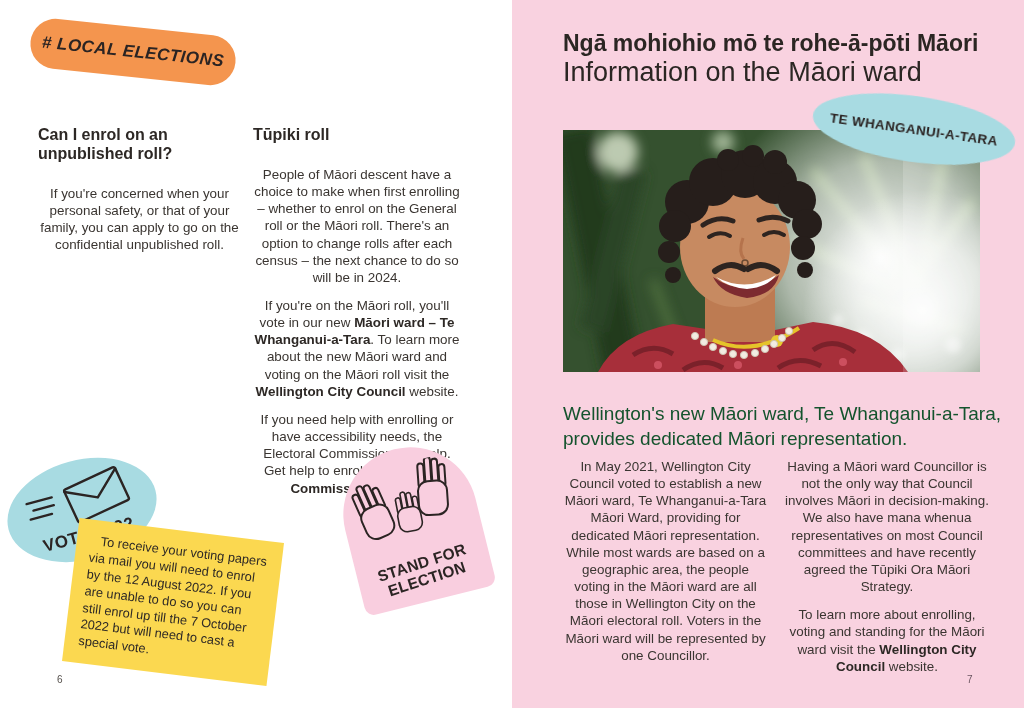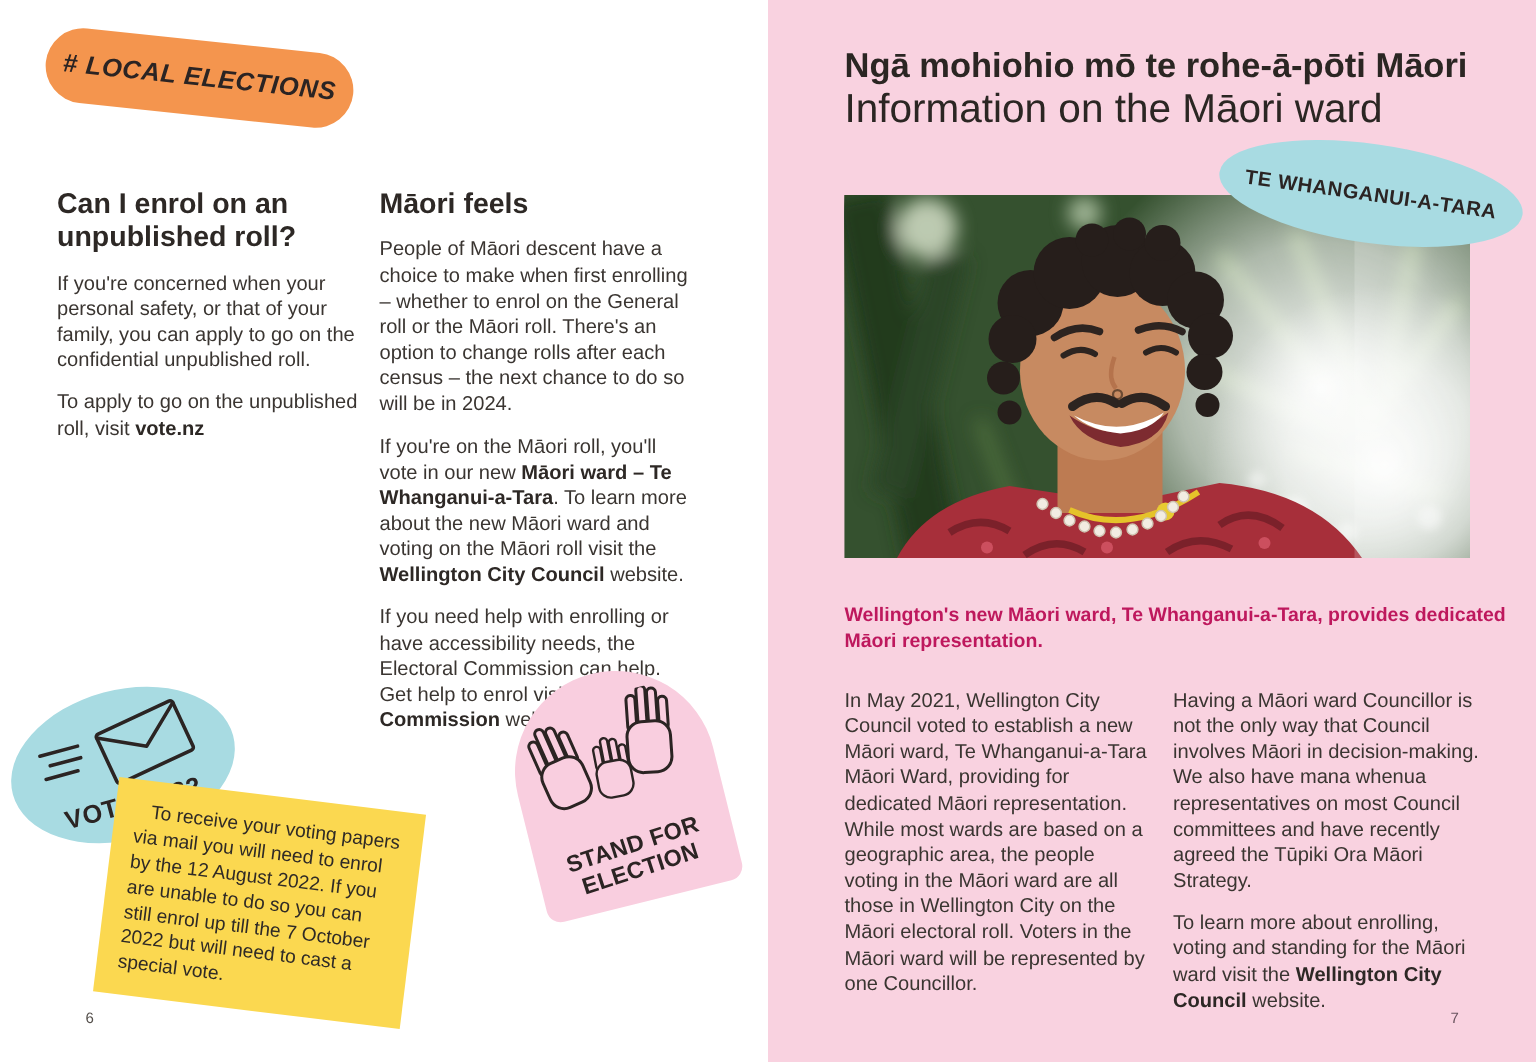--- a/index.html
+++ b/index.html
@@ -16,22 +16,22 @@
     background:#F4954E; border-radius:26px; transform:rotate(6deg);
     display:flex; align-items:center; justify-content:center;
   }
   .badge-orange span {
     font-style:italic; font-weight:800; font-size:17px; letter-spacing:.5px;
     color:#2b2423; white-space:nowrap;
   }
   .col { position:absolute; top:126px; }
   .col-1 { left:38px;  width:203px; }
   .col-2 { left:253px; width:208px; }
-  .col h3 { font-size:19px; line-height:1.18; font-weight:700; color:#2d2825; margin-bottom:9px; }
-  .col p, .rcol p { font-size:13.4px; line-height:1.28; color:#3a3531; margin-bottom:11px; }
+  .col h3 { font-size:16px; line-height:1.18; font-weight:700; color:#2d2825; margin-bottom:21px; }
+  .col p, .rcol p { font-size:13.4px; line-height:1.28; color:#3a3531; margin-bottom:11px;text-align:center; }
   .col p:last-child, .rcol p:last-child { margin-bottom:0; }
   b { font-weight:700; color:#2d2825; }
 
   .pagenum { position:absolute; font-size:10px; color:#55504c; }
   .pagenum-left  { left:57px;  top:674px; }
   .pagenum-right { left:455px; top:674px; color:#6b5560; }
 
   
   .sticker-vote {
     position:absolute; left:6px; top:460px; width:152px; height:100px;
@@ -60,46 +60,45 @@
   .title-english { font-size:27px; font-weight:400; color:#2b2623; line-height:1.2; }
 
   .photo { position:absolute; left:51px; top:130px; width:417px; height:242px; overflow:hidden; background:#35512f; }
   .badge-blue {
     position:absolute; left:300px; top:96px; width:204px; height:66px;
     background:#A8DBE2; border-radius:50%; transform:rotate(8deg);
     display:flex; align-items:center; justify-content:center; z-index:5;
   }
   .badge-blue span { font-weight:800; font-size:13.5px; letter-spacing:.4px; color:#2b2423; white-space:nowrap; }
 
-  .lead { position:absolute; left:51px; top:402px; width:448px; font-size:13px; line-height:1.3; color:#be185d;font-weight:bold; }
+  .lead { position:absolute; left:51px; top:402px; width:448px; font-size:19px; line-height:1.3; color:#14532d; }
   .rcol { position:absolute; top:458px; }
   .rcol-1 { left:51px;  width:205px; }
   .rcol-2 { left:270px; width:210px; }
 </style>
 </head>
 <body>
 
 <div class="spread">
 
   <section class="page page-left">
 
     <div class="badge-orange">
       <span># LOCAL ELECTIONS</span>
     </div>
 
     <div class="col col-1">
       <h3>Can I enrol on an unpublished roll?</h3>
       <div>
           <p>If you're concerned when your personal safety, or that of your family, you can apply to go on the confidential unpublished roll.</p>
-          <p>To apply to go on the unpublished roll, visit <b>vote.nz</b></p>
         </div>
     </div>
 
     <div class="col col-2">
-      <h3>Māori feels</h3>
+      <h3>Tūpiki roll</h3>
       <div>
           <p>People of Māori descent have a choice to make when first enrolling – whether to enrol on the General roll or the Māori roll. There's an option to change rolls after each census – the next chance to do so will be in 2024.</p>
           <p>If you're on the Māori roll, you'll vote in our new <b>Māori ward – Te Whanganui-a-Tara</b>. To learn more about the new Māori ward and voting on the Māori roll visit the <b>Wellington City Council</b> website.</p>
           <p>If you need help with enrolling or have accessibility needs, the Electoral Commission can help. Get help to enrol visit <b>Electoral Commission</b> website.</p>
         </div>
     </div>
 
     <div class="sticker-vote">
       <span>
         <svg width="112" height="50" viewBox="0 0 112 50" fill="none" stroke="#2b2423" stroke-width="2.4" stroke-linecap="round" stroke-linejoin="round">

